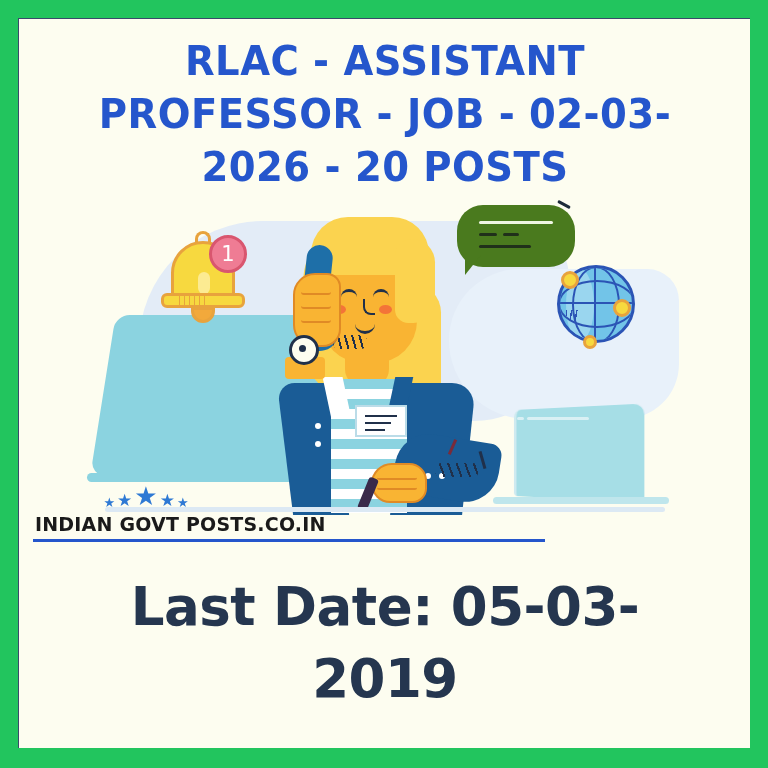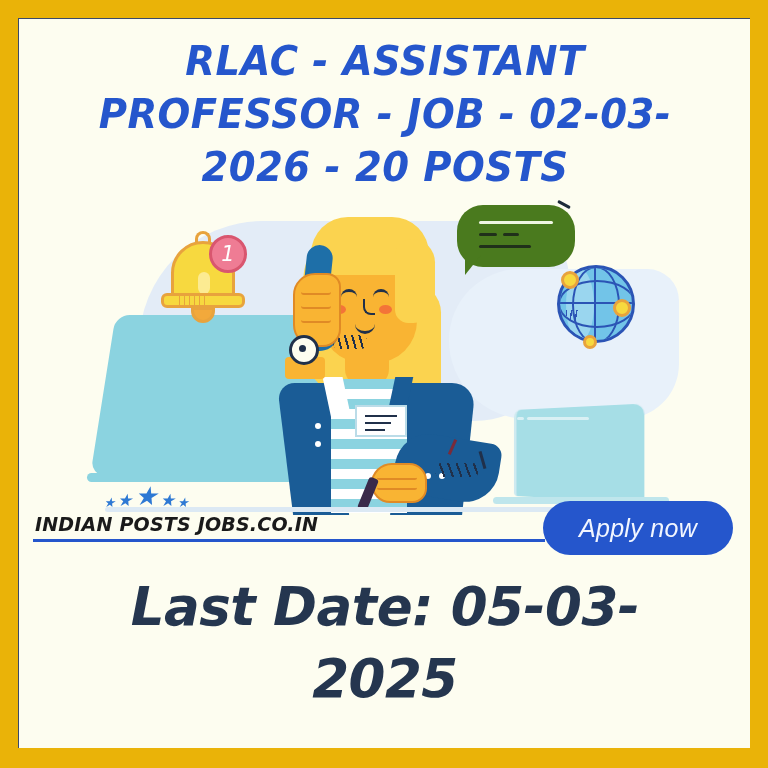--- a/index.html
+++ b/index.html
@@ -12,23 +12,22 @@
     height: 768px;
     overflow: hidden;
     font-family: "Liberation Sans", sans-serif;
   }
 
   
   #poster {
     position: relative;
     width: 768px;
     height: 768px;
-    background: #eab308;
-    box-sizing: border-box;
-    font-style: italic;
+    background: #22c55e;
+    box-sizing: border-box;
   }
 
   
   #card {
     position: absolute;
     left: 18px;
     top: 18px;
     width: 732px;
     height: 730px;
     background: #FDFDF0;
@@ -866,24 +865,23 @@
     </div>
 
     <div id="logo-row">
       <div class="stars">
         <span class="star-s">★</span>
         <span class="star-m">★</span>
         <span class="star-l">★</span>
         <span class="star-m">★</span>
         <span class="star-s">★</span>
       </div>
-      <div class="brand">INDIAN POSTS JOBS.CO.IN</div>
+      <div class="brand">INDIAN GOVT POSTS.CO.IN</div>
       <div class="brand-rule"></div>
-      <div id="apply-btn">Apply now</div>
     </div>
 
     <div id="last-date">
       <span>Last Date: 05-03-</span>
-      <span>2025</span>
+      <span>2019</span>
     </div>
 
   </div>
 </div>
 
 </body></html>

